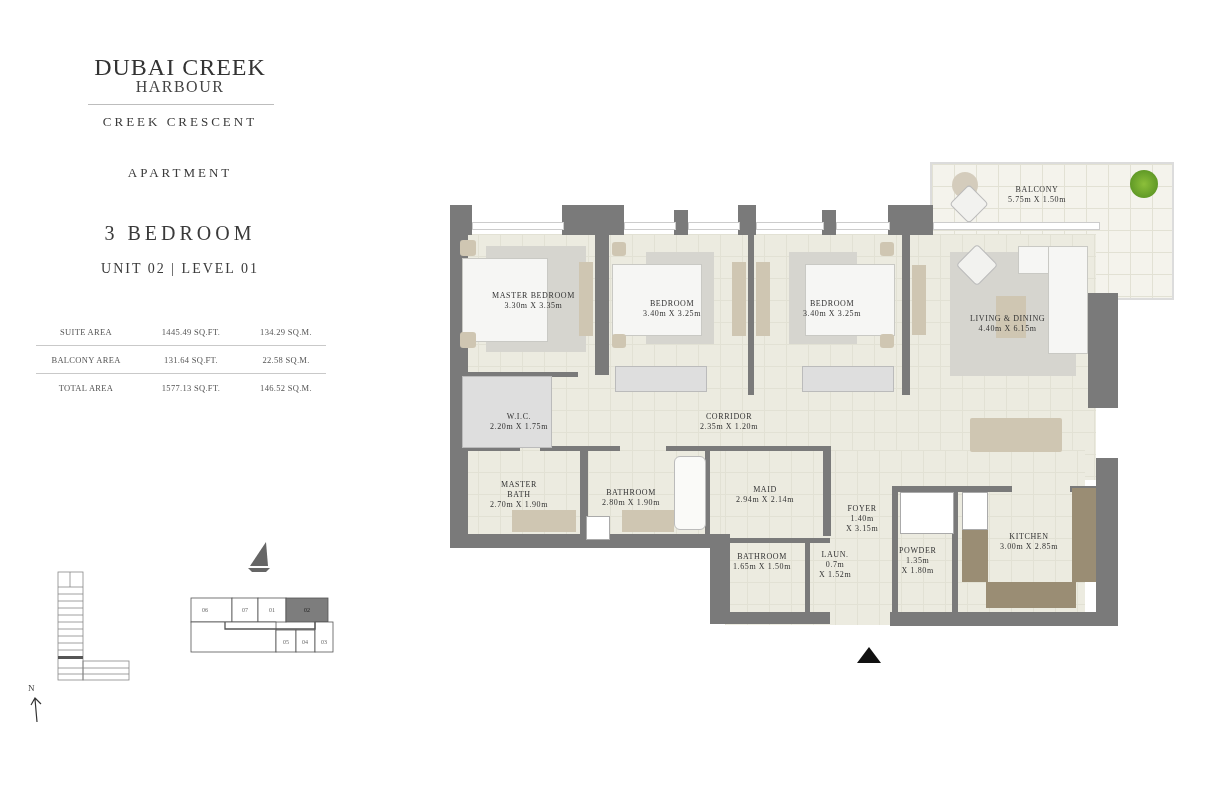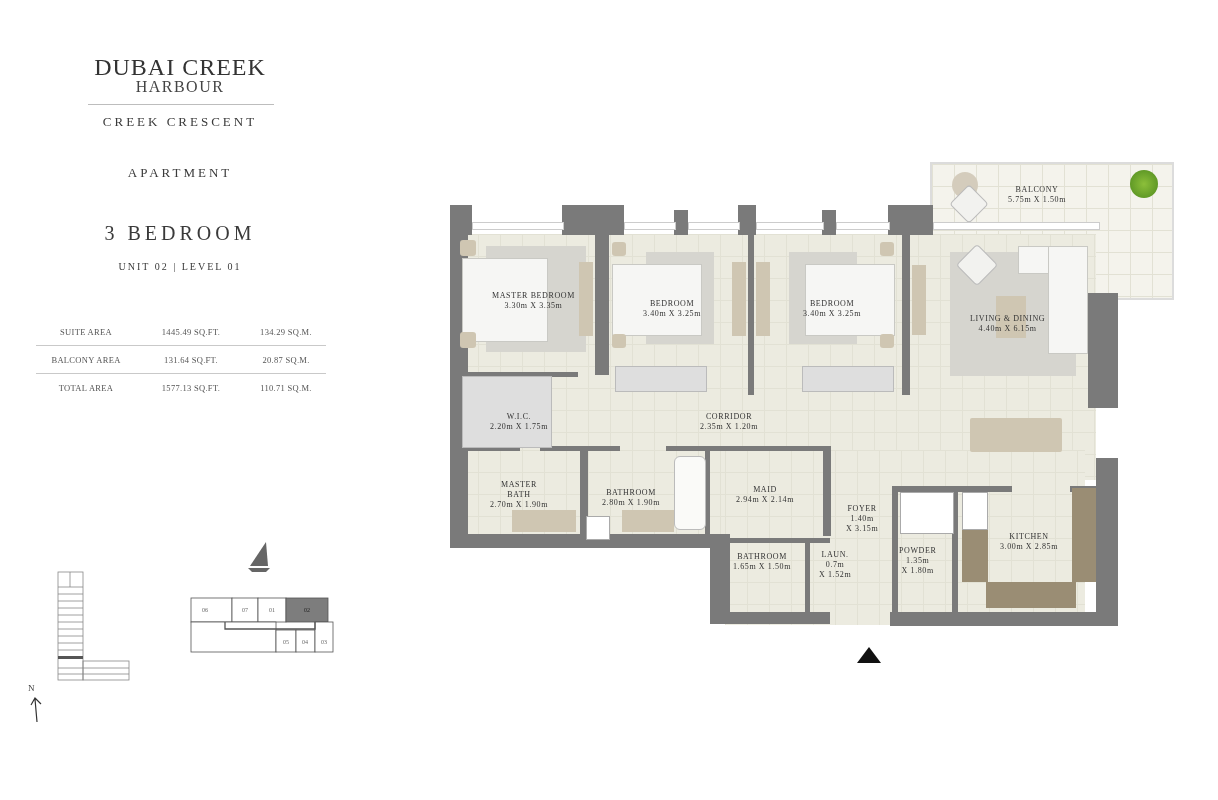--- a/index.html
+++ b/index.html
@@ -6,21 +6,21 @@
   body{width:1218px;height:800px;position:relative;overflow:hidden;font-family:"Liberation Serif","DejaVu Serif",serif;color:#3a3a3a;}
   .abs{position:absolute;}
   
   .brand{left:60px;width:240px;top:54px;text-align:center;}
   .brand-main{font-size:24px;letter-spacing:1px;color:#333;line-height:26px;}
   .brand-sub{font-size:16px;letter-spacing:1.5px;color:#444;line-height:14px;}
   .brand-rule{left:88px;width:186px;top:104px;height:1px;background:#bdbdbd;}
   .project{left:60px;width:240px;top:114px;font-size:13px;letter-spacing:3px;text-align:center;}
   .ptype{left:60px;width:240px;top:165px;font-size:13px;letter-spacing:3px;text-align:center;}
   .beds{left:60px;width:240px;top:222px;font-size:20px;letter-spacing:4px;text-align:center;}
-  .unit{left:60px;width:240px;top:261px;font-size:10px;letter-spacing:2px;text-align:center;}
+  .unit{left:60px;width:240px;top:261px;font-size:14px;letter-spacing:2px;text-align:center;}
   .area-table{left:36px;width:290px;top:318px;font-size:8.5px;letter-spacing:0.3px;color:#555;}
   .area-row{display:flex;height:27px;align-items:center;border-bottom:1px solid #c9c9c9;}
   .area-row:last-child{border-bottom:none;}
   .area-row span{display:block;}
   .c1{width:100px;text-align:center;}
   .c2{width:110px;text-align:center;}
   .c3{width:80px;text-align:center;}
   
   .wall{background:#7a7a7a;position:absolute;}
   .floor{background:#ecebe0;position:absolute;
@@ -49,26 +49,26 @@
 
 <div class="abs area-table">
   <div class="area-row">
     <span class="c1">SUITE AREA</span>
     <span class="c2">1445.49 SQ.FT.</span>
     <span class="c3">134.29 SQ.M.</span>
   </div>
   <div class="area-row">
     <span class="c1">BALCONY AREA</span>
     <span class="c2">131.64 SQ.FT.</span>
-    <span class="c3">20.87 SQ.M.</span>
+    <span class="c3">22.58 SQ.M.</span>
   </div>
   <div class="area-row">
     <span class="c1">TOTAL AREA</span>
     <span class="c2">1577.13 SQ.FT.</span>
-    <span class="c3">110.71 SQ.M.</span>
+    <span class="c3">146.52 SQ.M.</span>
   </div>
 </div>
 
 <svg class="abs" style="left:55px;top:570px;" width="80" height="115">
   <g stroke="#888" stroke-width="0.8" fill="none">
     <rect x="3" y="2" width="25" height="108"></rect>
     <line x1="3" y1="17" x2="28" y2="17"></line>
     <line x1="15" y1="2" x2="15" y2="17"></line>
     <g>
       <line x1="3" y1="24" x2="28" y2="24"></line>

